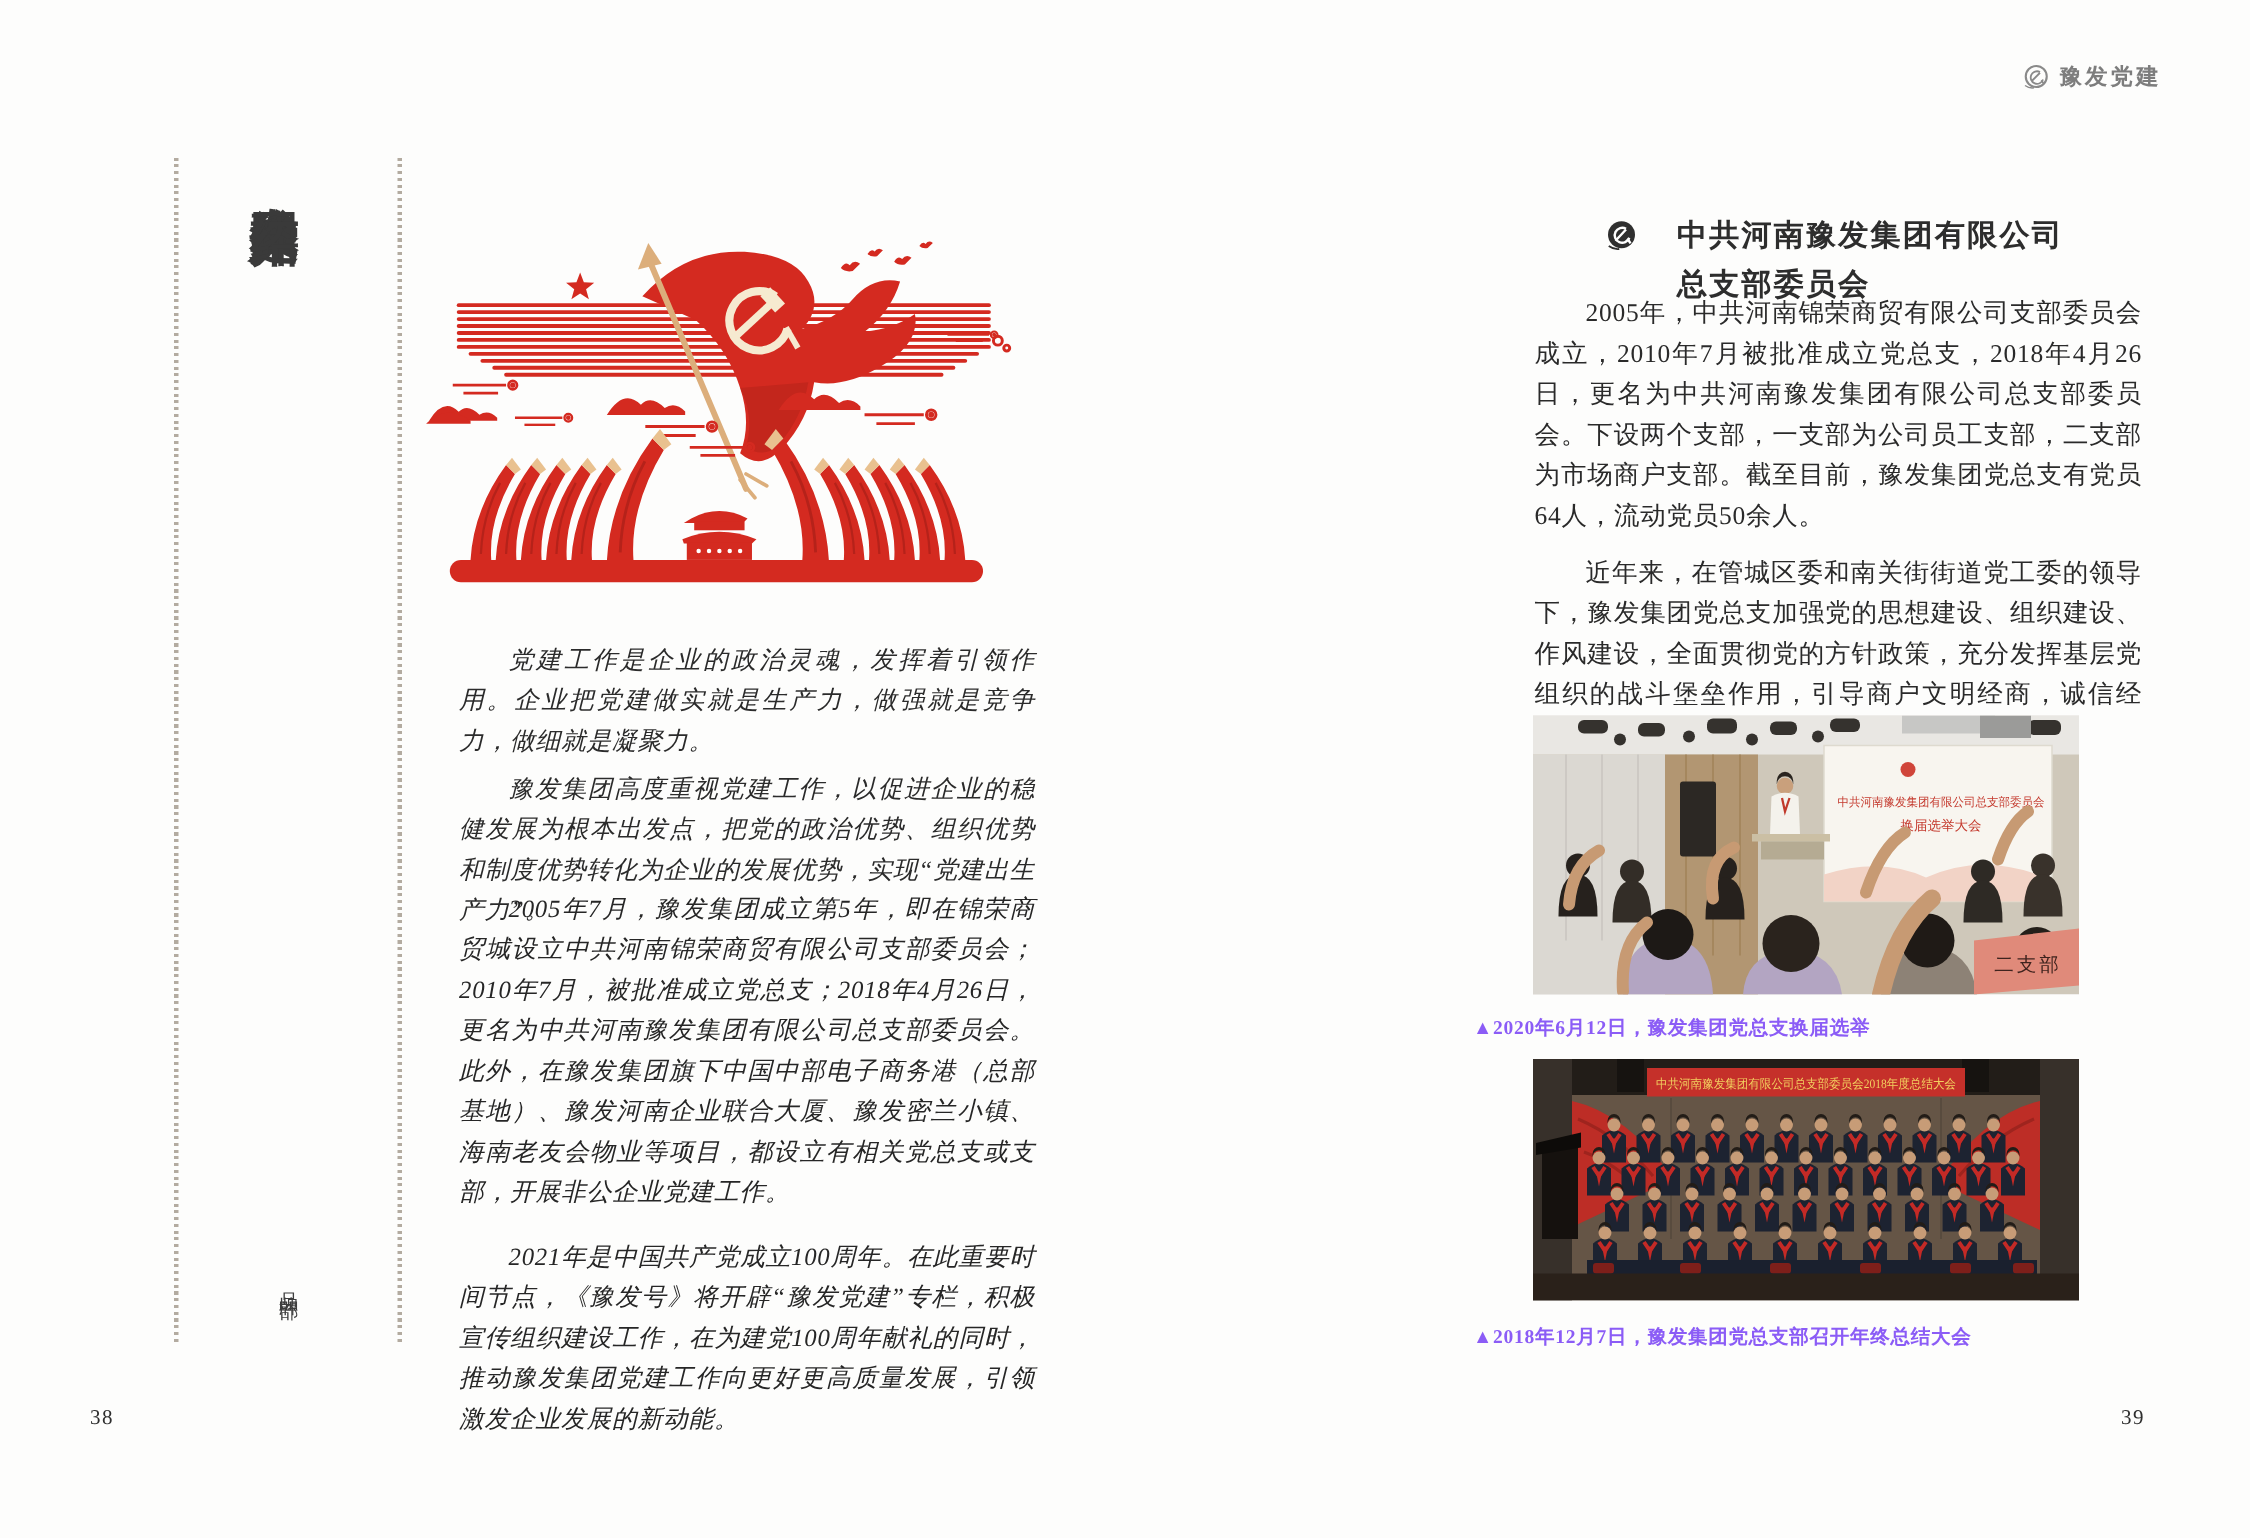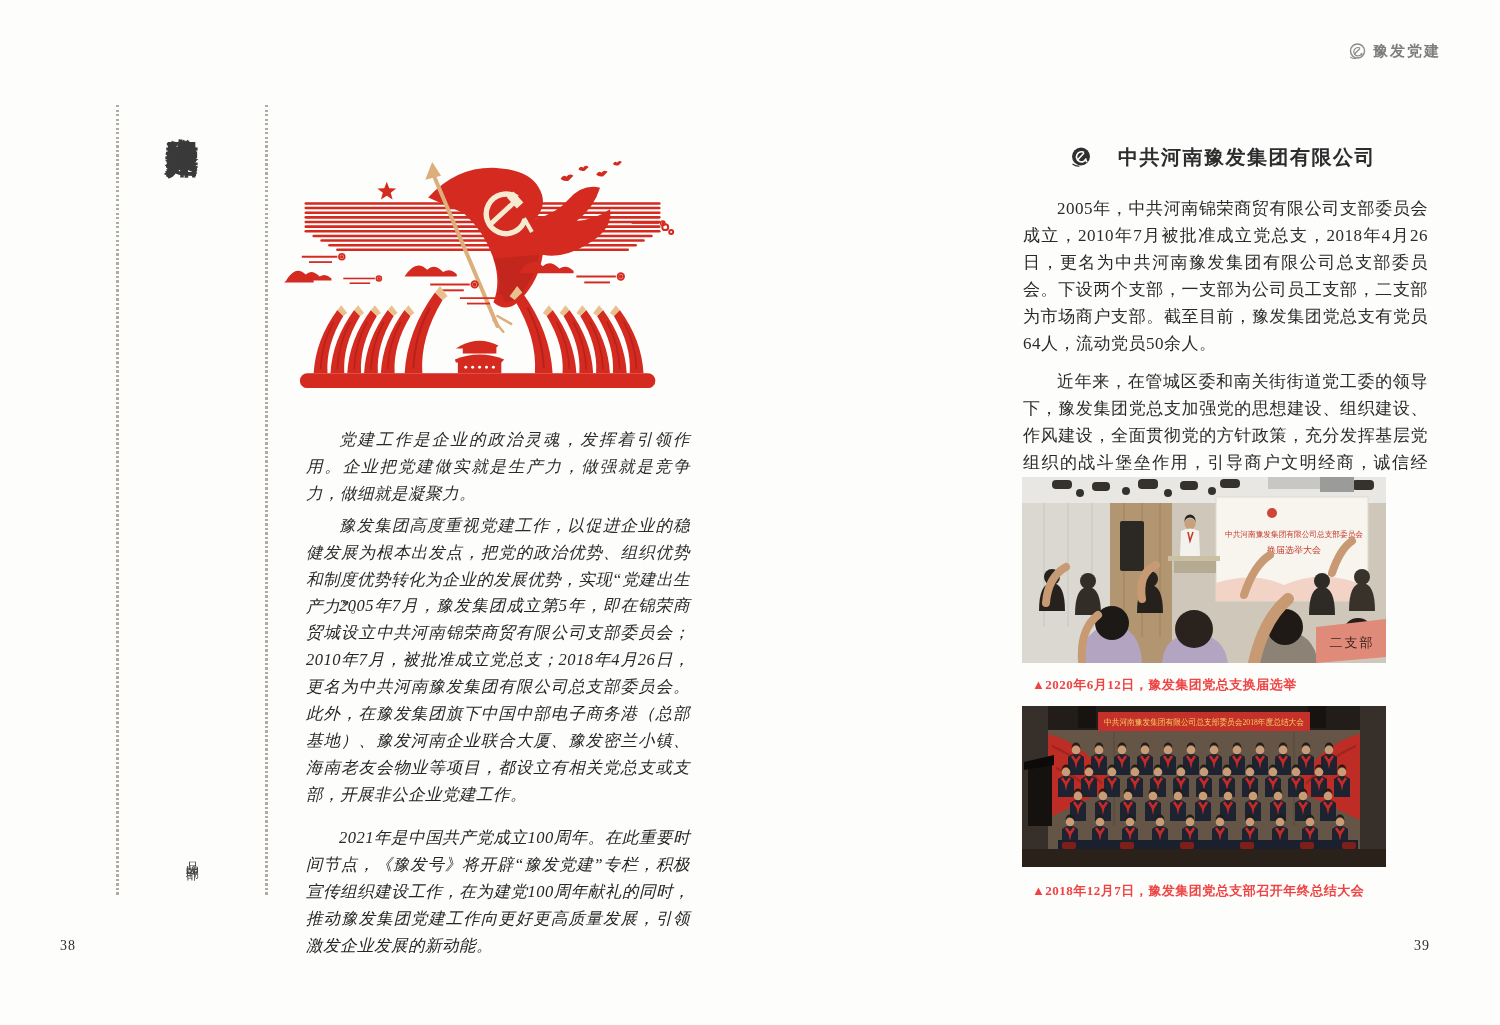--- a/index.html
+++ b/index.html
@@ -32,21 +32,21 @@
   .bodytext p + p{margin-top:16px;}
   .pageno{font-size:14px;color:#2e2e2e;letter-spacing:1px;}
   
   .brand{position:absolute;left:1348px;top:42px;display:flex;align-items:center;gap:6px;}
   .brand .t{font-size:15px;color:#7d7d7d;letter-spacing:2px;font-weight:600;}
   .r-title{position:absolute;left:1070px;top:113px;display:flex;gap:26px;margin-top:28px;}
   .r-title .lines{font-size:20px;font-weight:700;color:#2d2d2d;line-height:33px;letter-spacing:1.5px;}
   .rp-col{position:absolute;left:1023px;top:195px;width:405px;text-align:justify;}
   .rp-col p{margin:0;text-indent:2em;font-size:17px;line-height:27px;letter-spacing:0.5px;color:#2a2a2a;}
   .rp-col p + p{margin-top:11px;}
-  .caption{position:absolute;left:1032px;font-size:13px;font-weight:600;color:#ef4444;letter-spacing:0.5px;}
+  .caption{position:absolute;left:982px;font-size:13px;font-weight:600;color:#8b5cf6;letter-spacing:0.5px;}
   .photo{position:absolute;left:1022px;width:364px;display:block;}
 </style>
 </head>
 <body>
 
 <div class="chain c1"></div>
 <div class="chain c2"></div>
 
 <div class="v-title">豫发集团党建介绍</div>
 <div class="dept">品牌部</div>
@@ -177,20 +177,21 @@
 
 <div class="r-title">
   <svg width="22" height="22" viewBox="0 0 22 22" style="margin-top:5px">
     <circle cx="11" cy="10.5" r="9" fill="#2f2f2f"></circle>
     <path d="M14,6.5 a5,5 0 1 0 2.2,6" fill="none" stroke="#fff" stroke-width="1.6"></path>
     <path d="M7,14.5 L14,7 M15,13 l2,3.2" stroke="#fff" stroke-width="1.6"></path>
     <path d="M2.5,18 q3.5,2.5 7,2" fill="none" stroke="#2f2f2f" stroke-width="1.2"></path>
   </svg>
   <div class="lines">
     <div>中共河南豫发集团有限公司</div>
+    <div>总支部委员会</div>
   </div>
 </div>
 
 <div class="rp-col">
   <p>2005年，中共河南锦荣商贸有限公司支部委员会成立，2010年7月被批准成立党总支，2018年4月26日，更名为中共河南豫发集团有限公司总支部委员会。下设两个支部，一支部为公司员工支部，二支部为市场商户支部。截至目前，豫发集团党总支有党员64人，流动党员50余人。</p>
   <p>近年来，在管城区委和南关街街道党工委的领导下，豫发集团党总支加强党的思想建设、组织建设、作风建设，全面贯彻党的方针政策，充分发挥基层党组织的战斗堡垒作用，引导商户文明经商，诚信经营，为稳定市场，繁荣经济做出了突出</p>
 </div>
 
 <svg class="photo" style="top:477px" height="186" viewBox="0 0 364 186" preserveAspectRatio="none">
   <rect width="364" height="186" fill="#cfc8ba"></rect>

